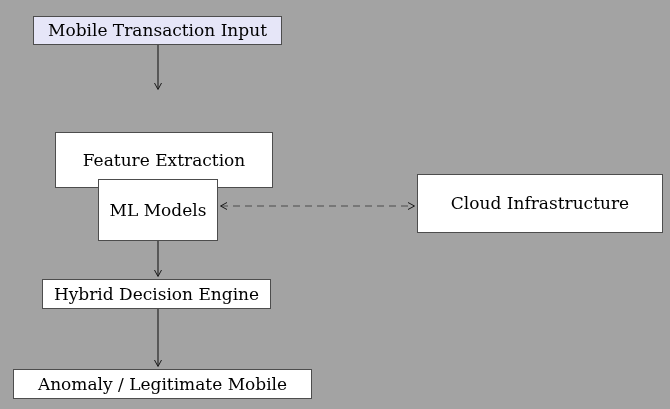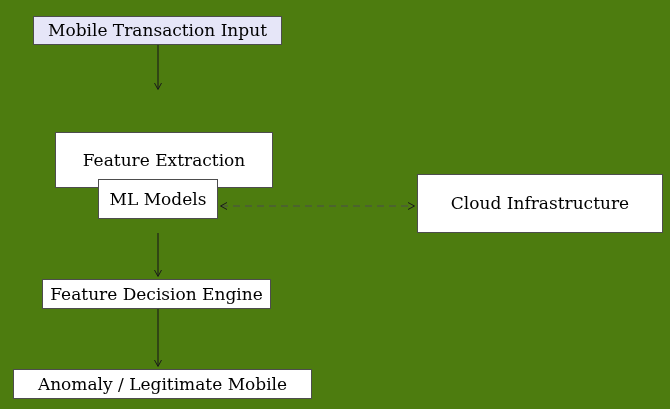--- a/index.html
+++ b/index.html
@@ -5,21 +5,21 @@
   html, body {
     margin: 0;
     padding: 0;
     background: #ffffff;
     font-family: "DejaVu Serif", "Liberation Serif", serif;
   }
   .canvas {
     position: relative;
     width: 670px;
     height: 409px;
-    background: #4d7c0f;
+    background: #a3a3a3;
     overflow: hidden;
   }
   .edges-layer {
     position: absolute;
     left: 0;
     top: 0;
     width: 670px;
     height: 409px;
   }
   .edge {
@@ -79,29 +79,29 @@
   </svg>
 
   <div class="node highlight" style="left:33px; top:16px; width:249px; height:29px;">
     <span>Mobile Transaction Input</span>
   </div>
 
   <div class="node" style="left:55px; top:92px; width:218px; height:56px;margin-top:40px;">
     <span>Feature Extraction</span>
   </div>
 
-  <div class="node" style="left:98px; top:179px; width:120px; height:40px;">
+  <div class="node" style="left:98px; top:179px; width:120px; height:62px;">
     <span>ML Models</span>
   </div>
 
   <div class="node" style="left:417px; top:174px; width:246px; height:59px;">
     <span>Cloud Infrastructure</span>
   </div>
 
   <div class="node" style="left:42px; top:279px; width:229px; height:30px;">
-    <span>Feature Decision Engine</span>
+    <span>Hybrid Decision Engine</span>
   </div>
 
   <div class="node" style="left:13px; top:369px; width:299px; height:30px;">
     <span>Anomaly / Legitimate Mobile</span>
   </div>
 
 </div>
 
 </body></html>

